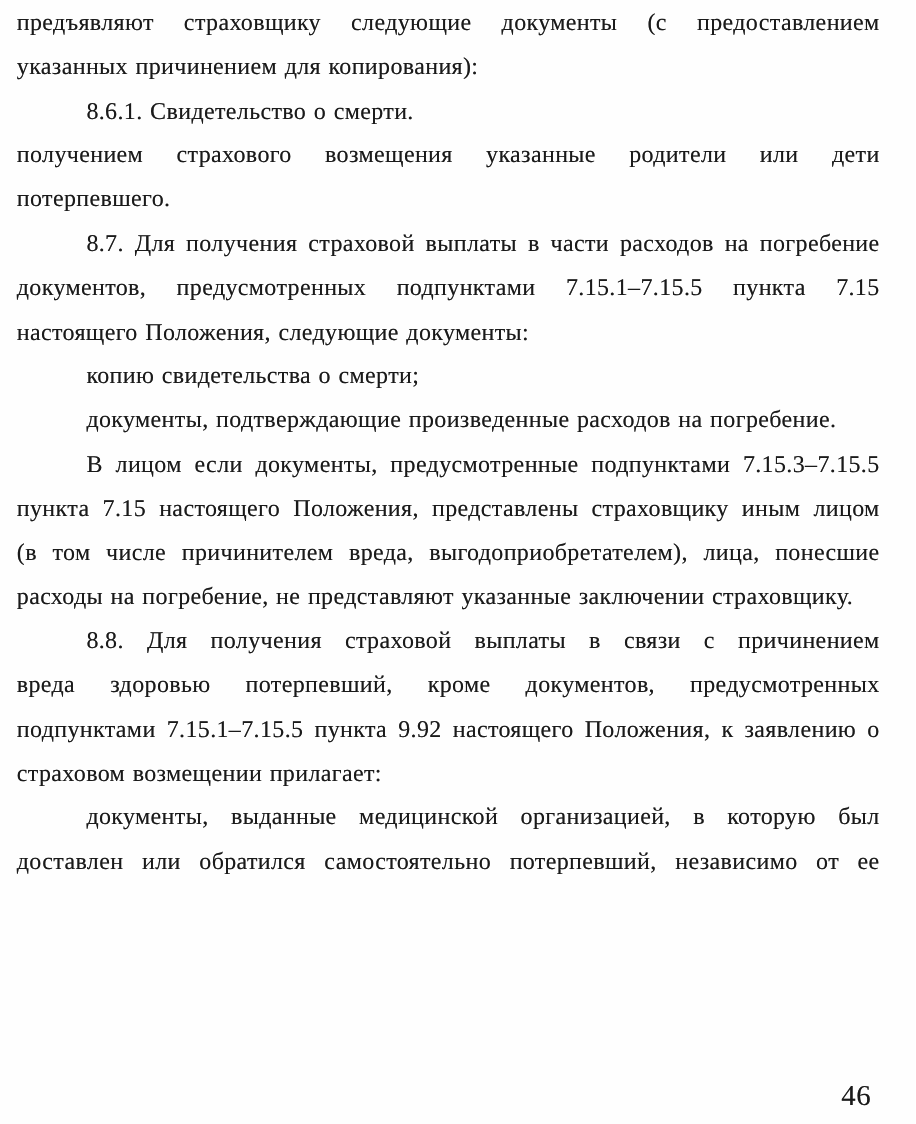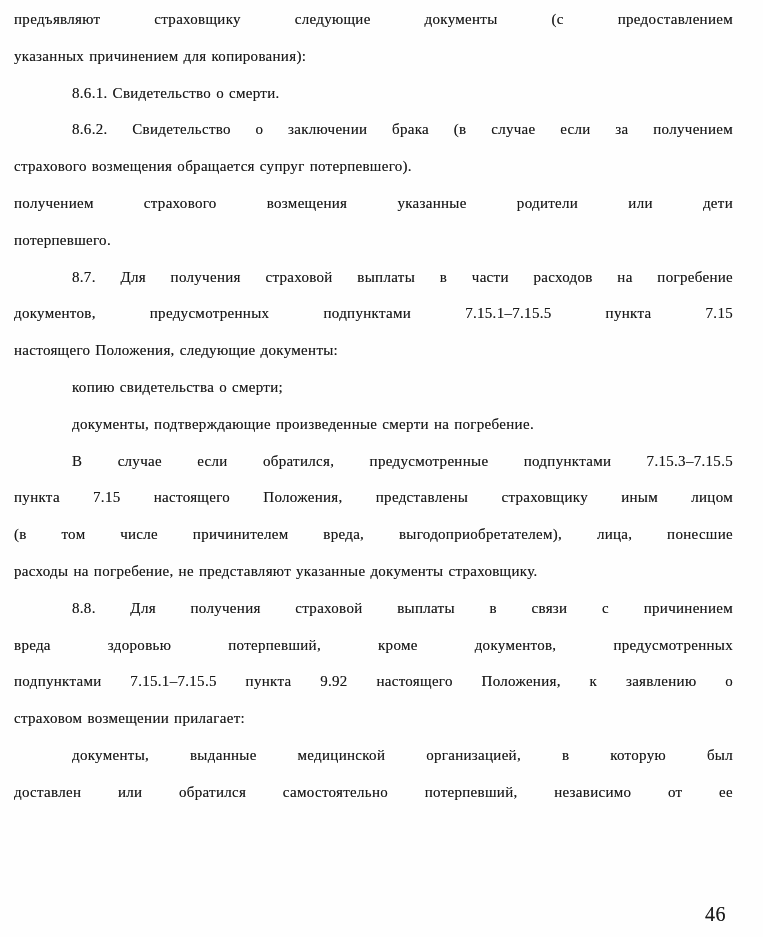--- a/index.html
+++ b/index.html
@@ -22,79 +22,75 @@
     position: absolute;
     left: 14px;
     top: 1px;
     width: 719px;
   }
   .para {
     margin: 0;
     padding: 0;
   }
   .line {
-    font-size: 15px;
+    font-size: 20px;
     line-height: 36.8px;
     letter-spacing: 0.3px;
     word-spacing: 1px;
     text-align: justify;
     text-align-last: justify;
     white-space: normal;
   }
   .line.last {
     text-align-last: left;
   }
   .line.first-indent {
     text-indent: 58px;
   }
   .page-number {
     position: absolute;
     top: 900px;
     right: 37px;
-    font-size: 20px;
+    font-size: 24px;
     line-height: 28px;
     letter-spacing: 0.5px;
   }
 </style>
 </head>
 <body>
 
 <div class="page">
   <div class="text-column" id="text-column">
       <div class="para">
         <div class="line">предъявляют страховщику следующие документы (с предоставлением</div>
         <div class="line last">указанных причинением для копирования):</div>
       </div>
       <div class="para">
         <div class="line first-indent last">8.6.1. Свидетельство о смерти.</div>
       </div>
       <div class="para">
-        <div class="line first-indent">8.6.2. Свидетельство о заключении брака (в случае если за получением</div>
-        <div class="line last">страхового возмещения обращается супруг потерпевшего).</div>
-      </div>
-      <div class="para">
         <div class="line">получением страхового возмещения указанные родители или дети</div>
         <div class="line last">потерпевшего.</div>
       </div>
       <div class="para">
         <div class="line first-indent">8.7. Для получения страховой выплаты в части расходов на погребение</div>
         <div class="line">документов, предусмотренных подпунктами 7.15.1–7.15.5 пункта 7.15</div>
         <div class="line last">настоящего Положения, следующие документы:</div>
       </div>
       <div class="para">
         <div class="line first-indent last">копию свидетельства о смерти;</div>
       </div>
       <div class="para">
-        <div class="line first-indent last">документы, подтверждающие произведенные смерти на погребение.</div>
+        <div class="line first-indent last">документы, подтверждающие произведенные расходов на погребение.</div>
       </div>
       <div class="para">
-        <div class="line first-indent">В случае если обратился, предусмотренные подпунктами 7.15.3–7.15.5</div>
+        <div class="line first-indent">В лицом если документы, предусмотренные подпунктами 7.15.3–7.15.5</div>
         <div class="line">пункта 7.15 настоящего Положения, представлены страховщику иным лицом</div>
         <div class="line">(в том числе причинителем вреда, выгодоприобретателем), лица, понесшие</div>
-        <div class="line last">расходы на погребение, не представляют указанные документы страховщику.</div>
+        <div class="line last">расходы на погребение, не представляют указанные заключении страховщику.</div>
       </div>
       <div class="para">
         <div class="line first-indent">8.8. Для получения страховой выплаты в связи с причинением</div>
         <div class="line">вреда здоровью потерпевший, кроме документов, предусмотренных</div>
         <div class="line">подпунктами 7.15.1–7.15.5 пункта 9.92 настоящего Положения, к заявлению о</div>
         <div class="line last">страховом возмещении прилагает:</div>
       </div>
       <div class="para">
         <div class="line first-indent">документы, выданные медицинской организацией, в которую был</div>
         <div class="line">доставлен или обратился самостоятельно потерпевший, независимо от ее</div>

